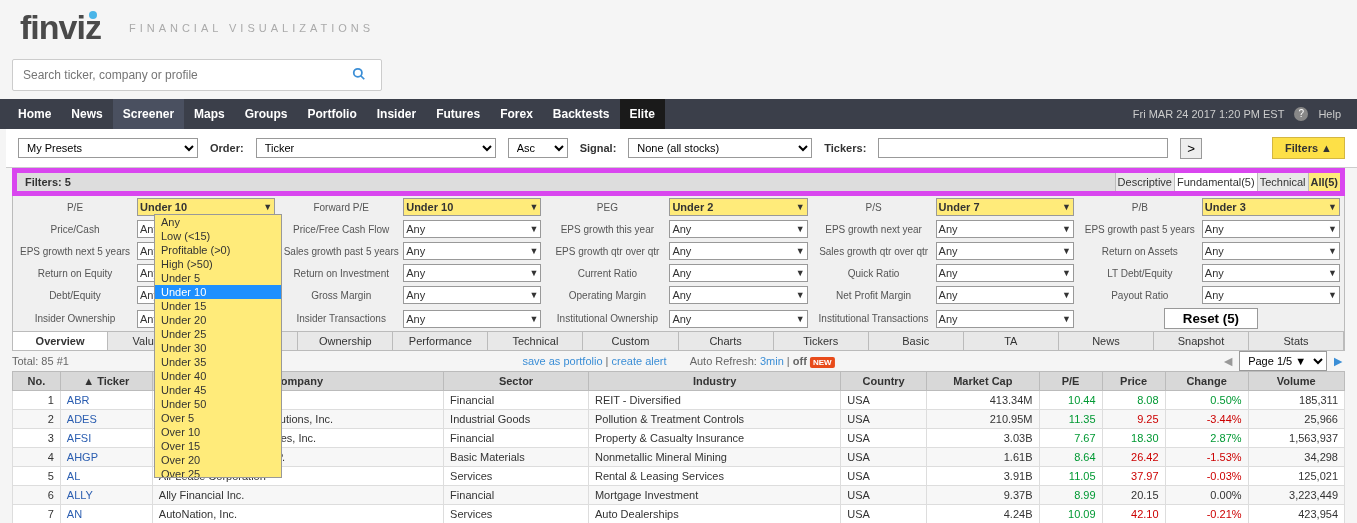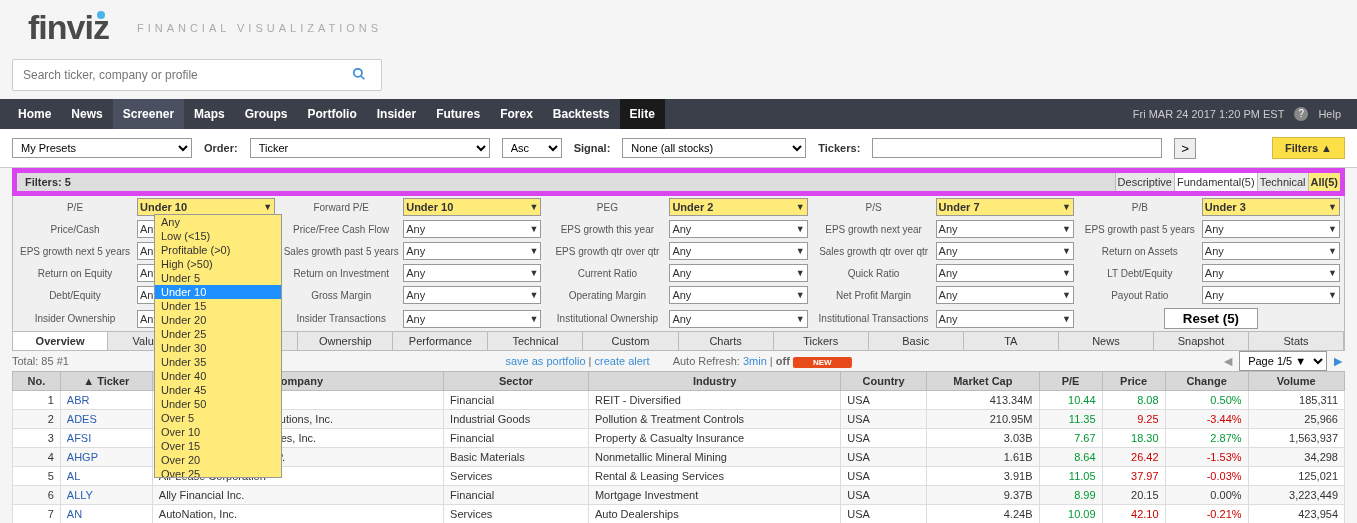--- a/index.html
+++ b/index.html
@@ -1,30 +1,30 @@
 <!DOCTYPE html>
 <html><head>
 <meta charset="utf-8">
 <style>
 * { box-sizing: border-box; margin: 0; padding: 0; }
 body { font-family: Verdana, Arial, sans-serif; font-size: 11px; background: #f5f5f5; color: #333; width: 1357px; }
-.header { background: #f5f5f5; padding: 8px 28px; display: flex; align-items: center; gap: 20px; }
+.header { background: #f5f5f5; padding: 8px 20px; display: flex; align-items: center; gap: 20px; }
 .logo { font-size: 34px; font-weight: bold; color: #4a4a4a; font-family: Arial; letter-spacing: -1px; }
 .logo .dot { display: inline-block; width: 8px; height: 8px; background: #4ab5e8; border-radius: 50%; position: relative; top: -20px; left: -12px; }
 .tagline { color: #aaa; letter-spacing: 4px; font-size: 11px; }
 .search-bar { display: flex; align-items: center; margin: 4px 12px 8px; }
 .search-input { width: 370px; padding: 8px 10px; border: 1px solid #ccc; font-size: 12px; border-radius: 2px; }
 .search-icon-wrap { position: relative; left: -30px; color: #3b8ed6; font-size: 14px; }
 .navbar { background: #3b3f4a; display: flex; align-items: center; padding: 0 8px; height: 30px; }
 .nav-item { color: #fff; padding: 8px 10px; cursor: pointer; font-weight: bold; font-size: 12px; }
 .nav-item.active { background: #4a5060; }
 .nav-item.elite { background: #1a1a1a; }
 .nav-right { margin-left: auto; display: flex; align-items: center; color: #ccc; font-size: 11px; gap: 10px; padding-right: 8px;}
 .help-icon { display:inline-block; width:14px; height:14px; border-radius:50%; background:#888; color:#fff; text-align:center; line-height:14px; font-size:10px; }
-.controls-row { display: flex; align-items: center; gap: 12px; padding: 8px 12px; background: #fff; border-bottom: 1px solid #ccc; }
+.controls-row { display: flex; align-items: center; gap: 12px; padding: 8px 12px; background: #fff; border-bottom: 1px solid #ccc; margin-left: 6px; }
 .select { border: 1px solid #999; background: #fff; font-size: 11px; padding: 2px 4px; height: 20px; }
 .select.wide { width: 240px; }
 .select.small { width: 60px; }
 .btn-small { border: 1px solid #999; background: #eee; padding: 2px 6px; cursor: pointer; }
 .filters-link { background: #fde047; color: #333; font-weight: bold; padding: 4px 12px; border: 1px solid #d4b742; cursor: pointer; }
 .filter-tabs-row { display:flex; align-items:center; background:#ddd; border:5px solid #d946ef; margin:0 12px; font-size:11px; }
 .filters-count { padding: 3px 8px; font-weight: bold; }
 .tab-group { margin-left: auto; display:flex; }
 .filter-tab { padding: 3px 2px; border-left: 1px solid #bbb; background: #e8e8e8; cursor: pointer; }
 .filter-tab.active { background: #ffeb7a; font-weight: bold; }
@@ -39,21 +39,21 @@
 .dropdown-item { padding: 1px 6px; font-size: 11px; cursor: pointer; white-space:nowrap;}
 .dropdown-item.highlighted { background: #1e90ff; color: #fff; }
 .reset-btn { padding: 2px 18px; border: 1px solid #999; background: #fff; cursor: pointer; font-weight: bold; }
 .view-tabs { display: flex; margin: 0 12px; border: 1px solid #bbb; border-top: none; background: #e8e8e8; }
 .view-tab { flex: 1; text-align: center; padding: 3px 0; border-right: 1px solid #bbb; cursor: pointer; font-size: 11px; }
 .view-tab.active { background: #fff; font-weight: bold; }
 .table-header-bar { display: flex; align-items: center; margin: 0 12px 0; font-size: 11px; color: #666; }
 .save-links { margin-left: auto; }
 .save-links a { color: #3b8ed6; text-decoration: none; }
 .auto-refresh { margin-left: 20px; }
-.new-badge { background: #e84b1a; color: #fff; font-size: 8px; padding: 1px 20px; border-radius: 2px; font-weight:bold;}
+.new-badge { background: #e84b1a; color: #fff; font-size: 8px; padding: 1px 3px; border-radius: 2px; font-weight:bold;}
 .pager { margin-left: auto; display: flex; align-items: center; gap: 4px; }
 .pager-arrow { color: #999; font-size: 14px; }
 .pager-arrow.active { color: #3b8ed6; }
 .data-table { width: calc(100% - 24px); margin: 0 12px; border-collapse: collapse; font-size: 11px; }
 .data-table th { background: #d8d8d8; border: 1px solid #bbb; padding: 3px 6px; font-weight: bold; text-align: center; }
 .data-table td { border: 1px solid #ddd; padding: 3px 6px; background: #fff; }
 .data-table tr:nth-child(even) td { background: #f7f7f7; }
 .ticker-link { color: #2a5db0; text-decoration: none; }
 .num { text-align: right; }
 .pos { color: #009933; }

